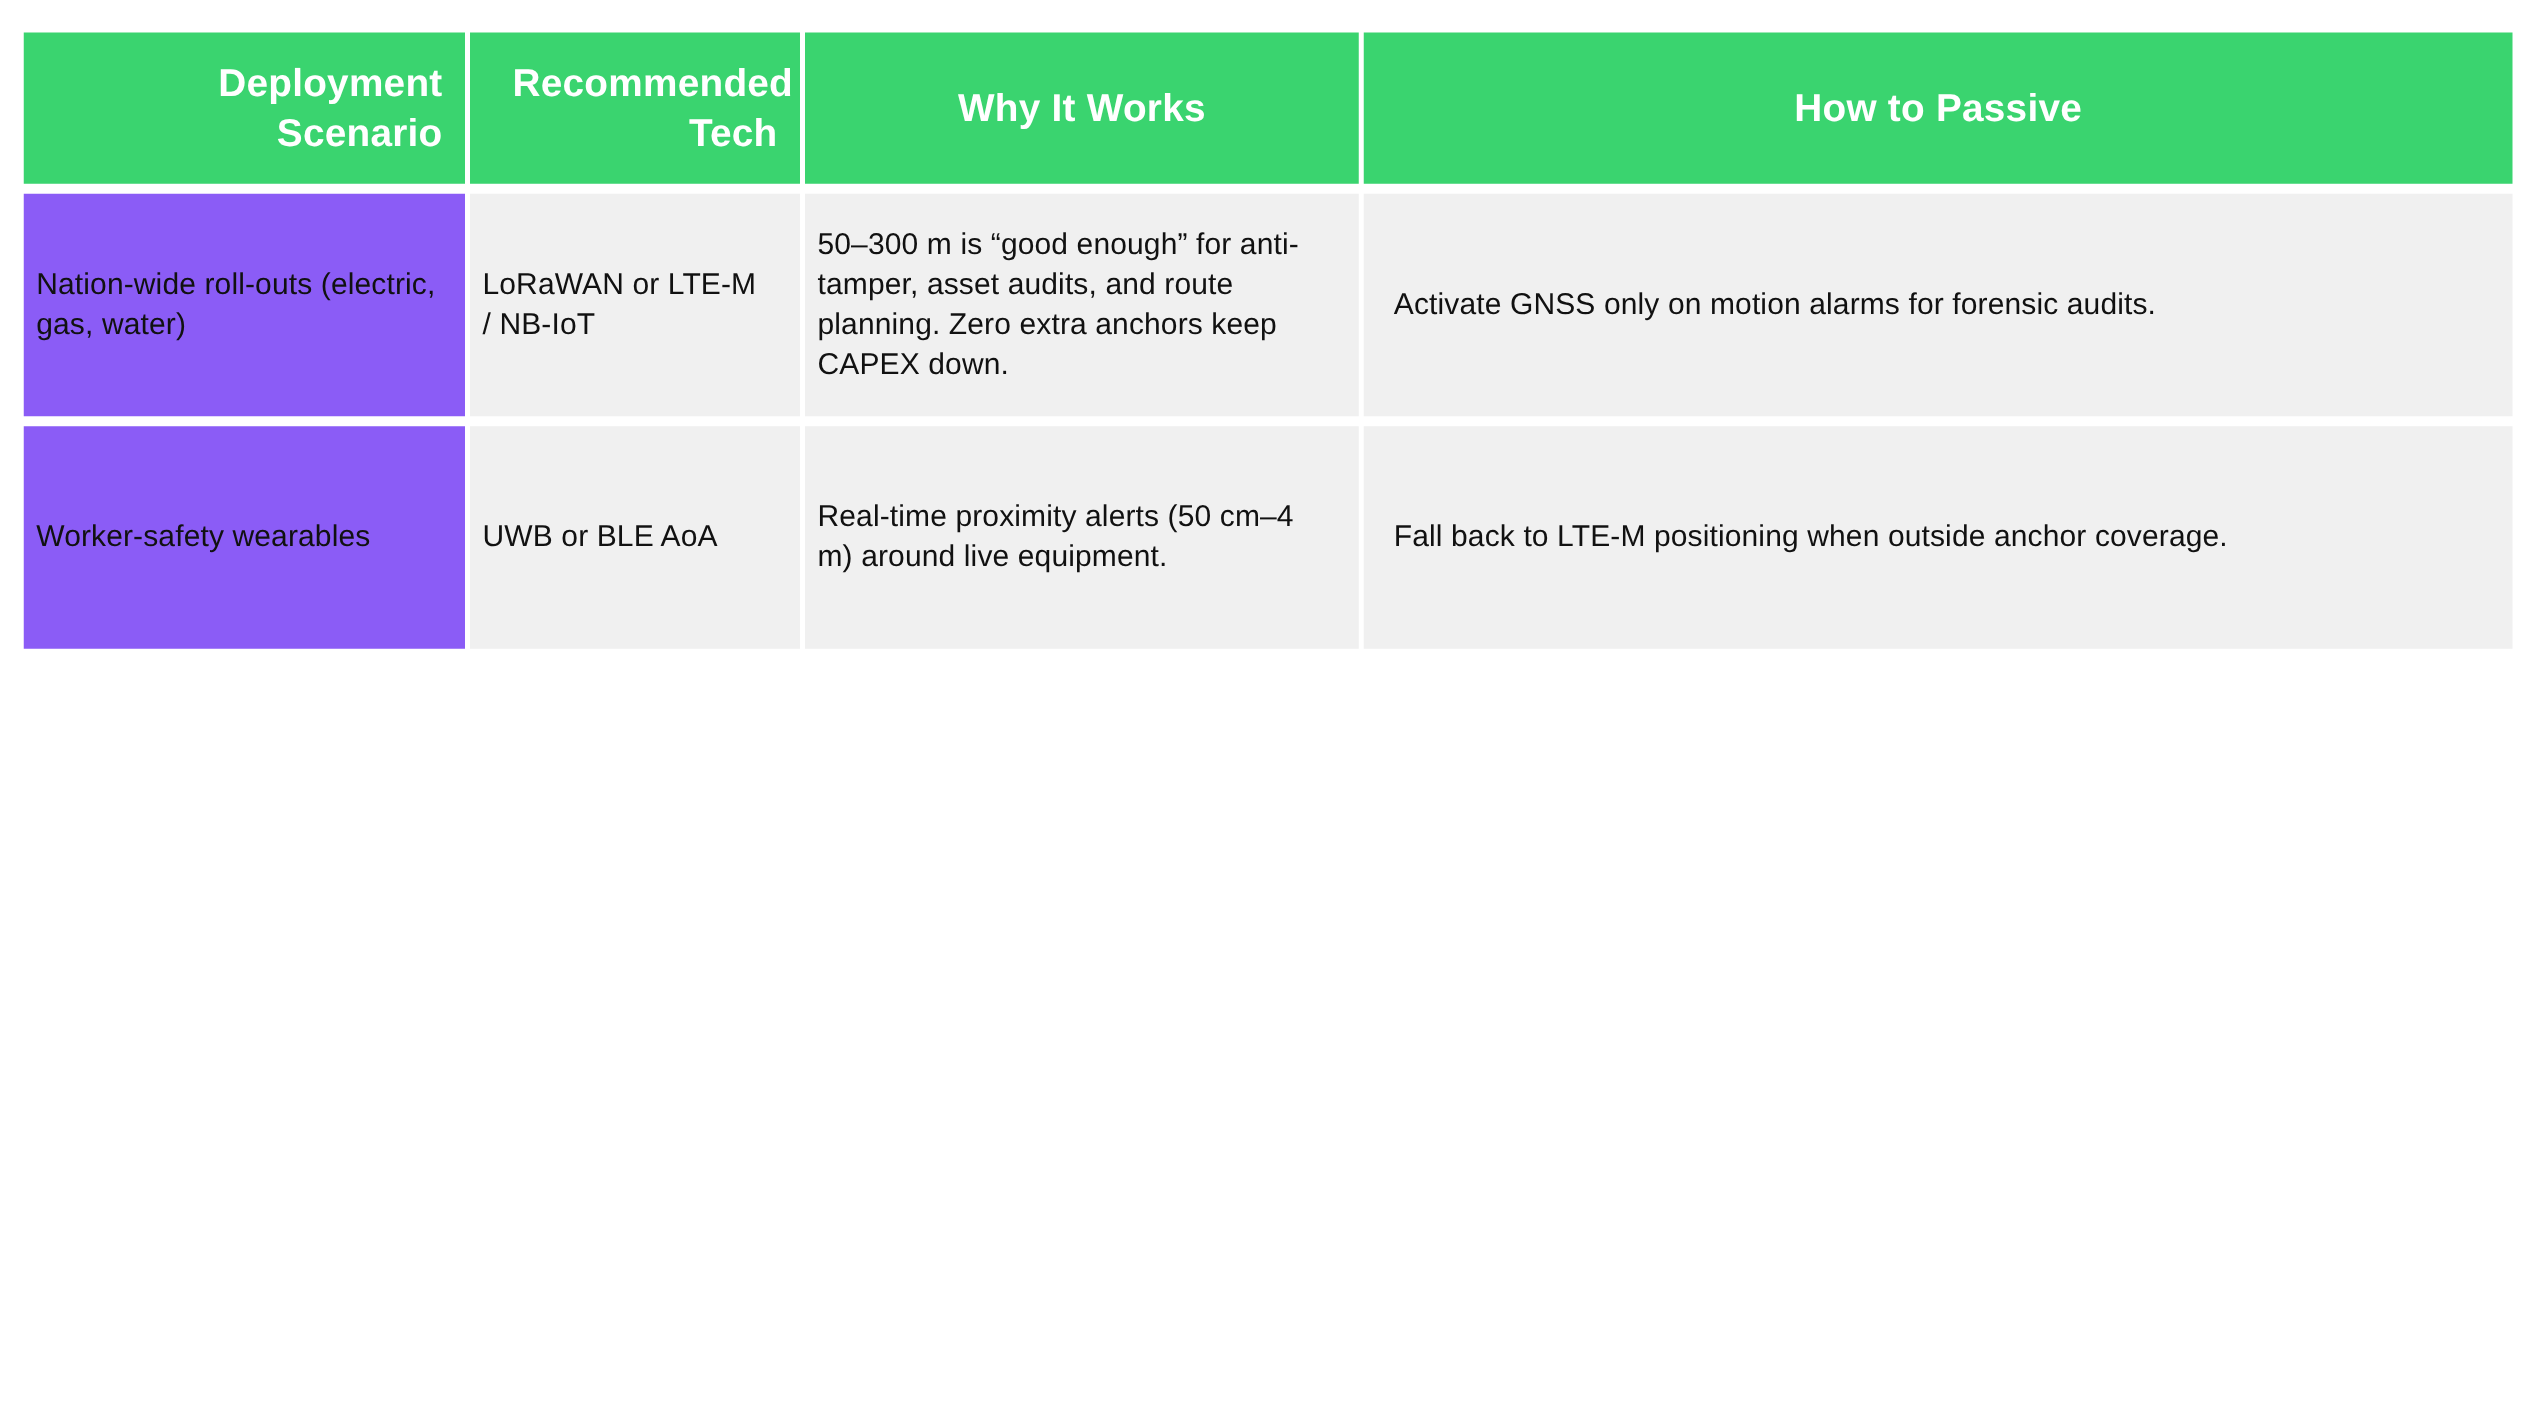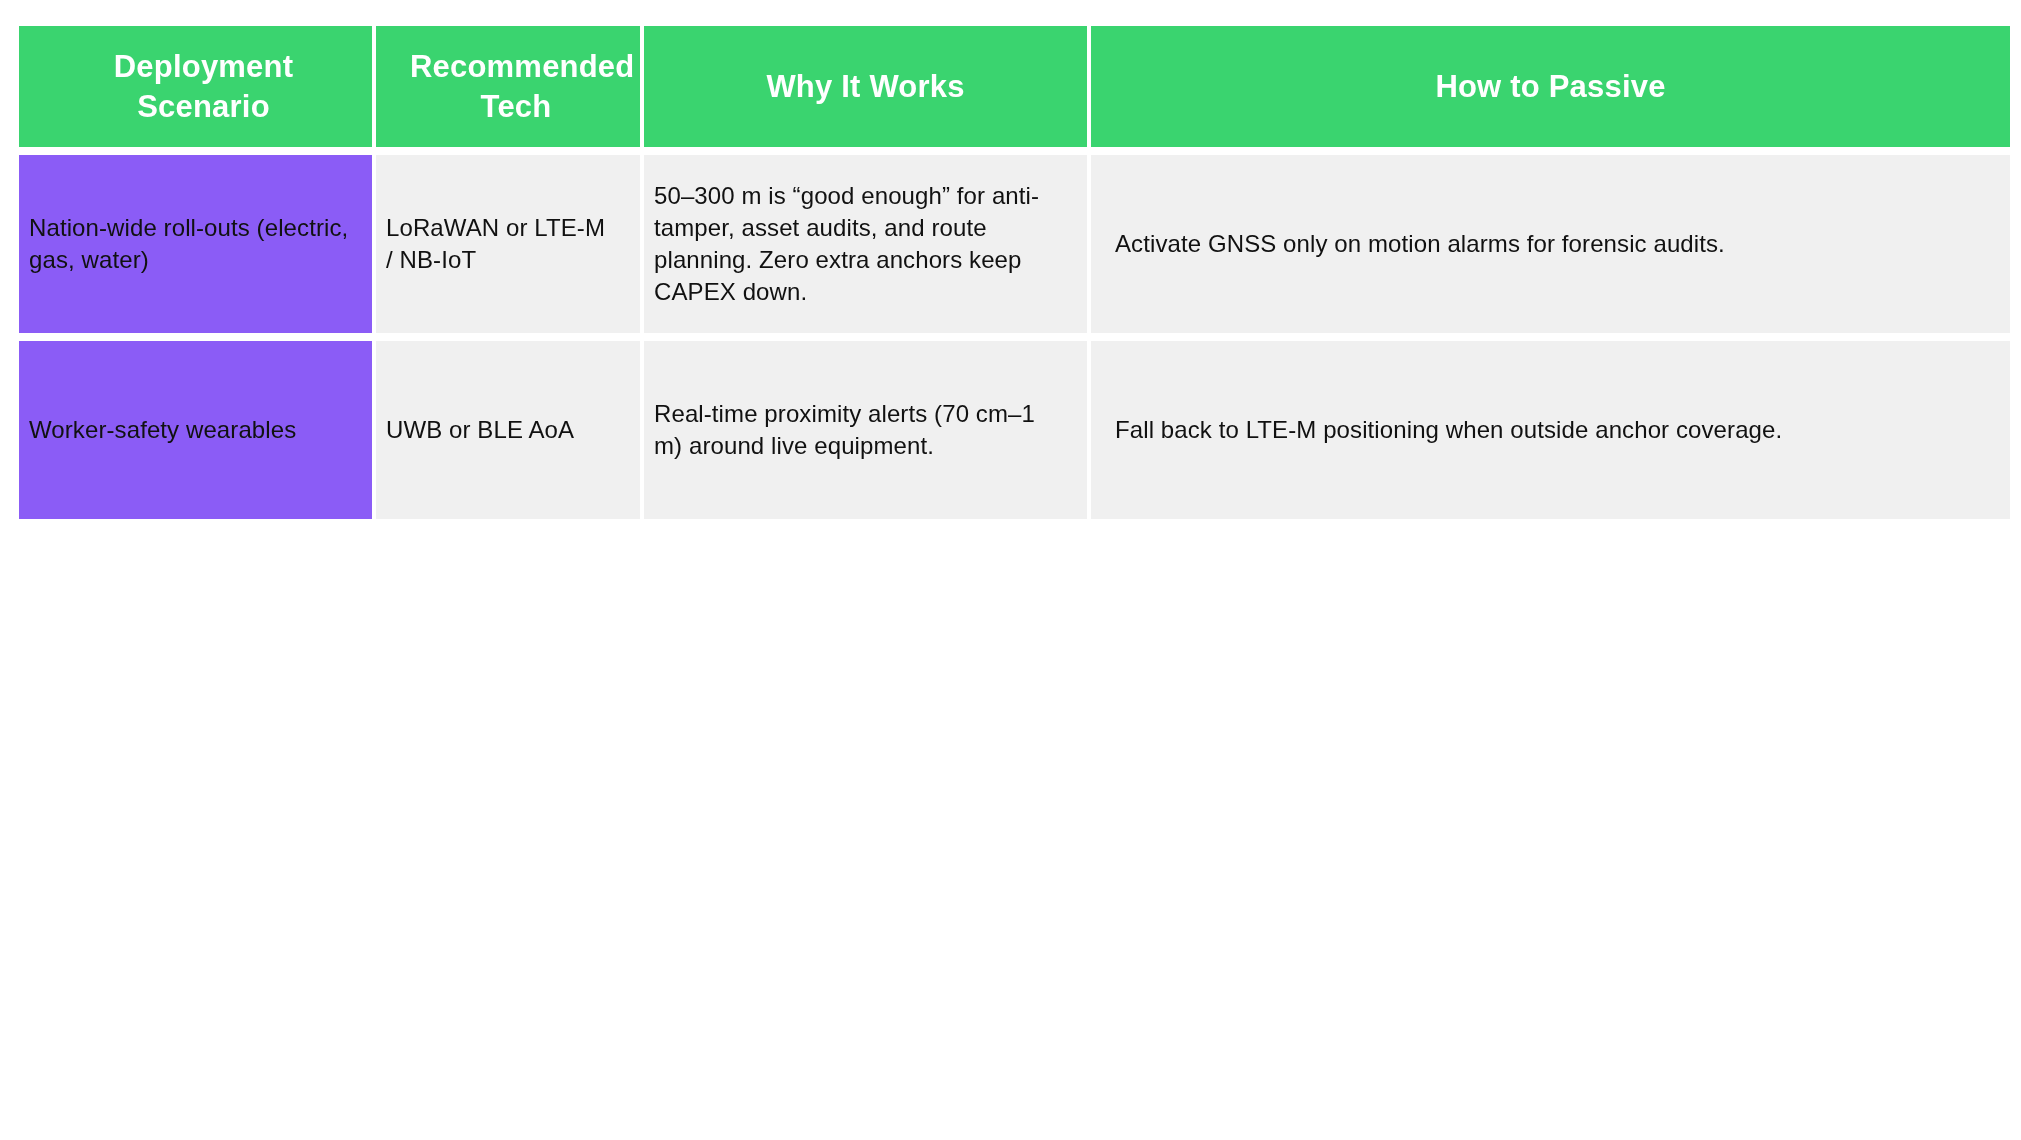--- a/index.html
+++ b/index.html
@@ -42,21 +42,21 @@
     line-height: 1.28;
     text-align: center;
     vertical-align: middle;
     height: 121px;
     padding: 6px 18px;
     box-sizing: border-box;
     letter-spacing: 0.2px;
   }
 
   thead th.left-head {
-    text-align: center;
+    text-align: right;
     padding-left: 34px;
   }
 
   tbody td {
     background: #f0f0f0;
     color: #111111;
     font-size: 24px;
     line-height: 1.34;
     vertical-align: middle;
     padding: 20px 24px;
@@ -109,18 +109,18 @@
     <tbody>
       <tr class="row-0">
         <td class="scenario-cell">Nation-wide roll-outs (electric, gas, water)</td>
         <td class="tech-cell">LoRaWAN or LTE-M / NB-IoT</td>
         <td class="why-cell">50–300 m is “good enough” for anti-tamper, asset audits, and route planning. Zero extra anchors keep CAPEX down.</td>
         <td class="how-cell">Activate GNSS only on motion alarms for forensic audits.</td>
       </tr>
       <tr class="row-3">
         <td class="scenario-cell">Worker-safety wearables</td>
         <td class="tech-cell">UWB or BLE AoA</td>
-        <td class="why-cell">Real-time proximity alerts (70 cm–1 m) around live equipment.</td>
+        <td class="why-cell">Real-time proximity alerts (50 cm–4 m) around live equipment.</td>
         <td class="how-cell">Fall back to LTE-M positioning when outside anchor coverage.</td>
       </tr>
     </tbody>
   </table>
 </div>
 
 </body></html>

